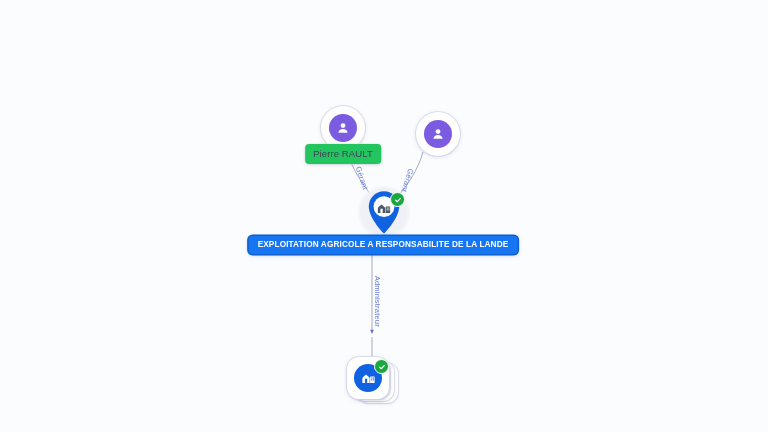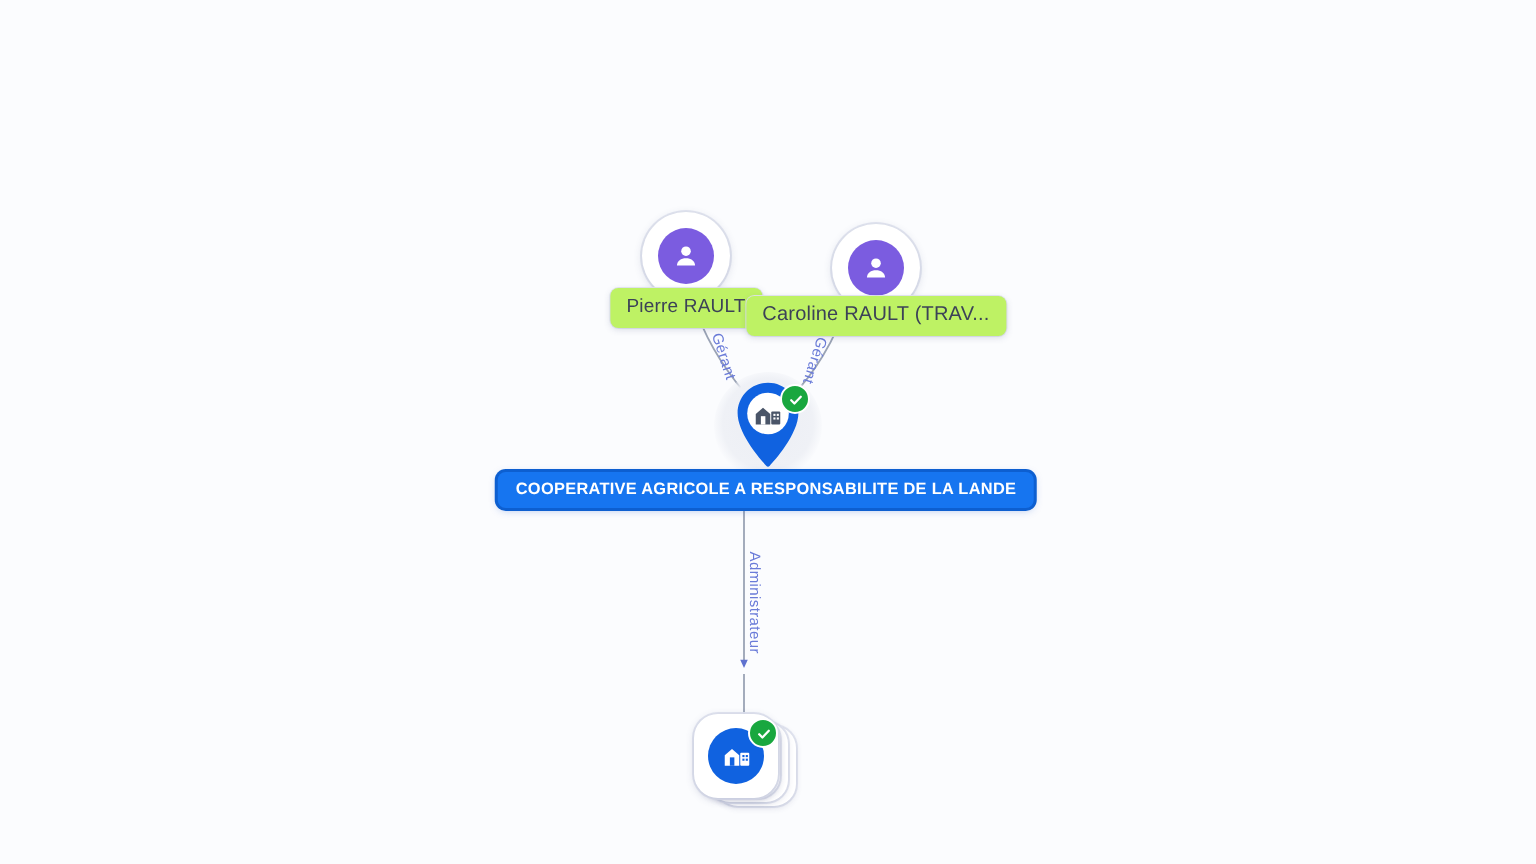--- a/index.html
+++ b/index.html
@@ -137,21 +137,21 @@
     align-items: center;
     justify-content: center;
   }
   .company-disc svg { display: block; }
 
   
   .node-label {
     position: absolute;
     transform: translate(-50%, 0);
     white-space: nowrap;
-    background: #bef264;
+    background: #22c55e;
     color: #3c4257;
     font-size: 9.5px;
     line-height: 1;
     padding: 5px 8px 5px 8px;
     border-radius: 4px;
     box-shadow: 0 1px 3px rgba(60,70,120,0.17), 0 0 0 0.5px rgba(228,231,241,0.9);
     letter-spacing: 0.1px;
   }
   .node-label.selected {
     background: #1675f0;
@@ -220,21 +220,20 @@
   <div class="node person-node" style="left:438px; top:134px;">
     <div class="avatar-halo">
       <div class="avatar-disc">
         <svg width="16" height="16" viewBox="0 0 24 24" aria-hidden="true">
           <circle cx="12" cy="8.4" r="3.6" fill="#ffffff"></circle>
           <path d="M5.2 19.2c0-3.6 3.1-5.6 6.8-5.6s6.8 2 6.8 5.6z" fill="#ffffff"></path>
         </svg>
       </div>
     </div>
   </div>
-  <div class="node-label lg" style="left:438px; top:148px;">Caroline RAULT (TRAV...</div>
 
   <div class="node pin-node" style="left:384px; top:213px;">
     <div class="pin-halo">
       <div class="pin-shape">
         <svg width="34" height="44" viewBox="0 0 34 44" aria-hidden="true">
           <path d="M17 1.2C8.6 1.2 1.8 8 1.8 16.4c0 10.6 12.4 24.3 14.3 26.3a1.2 1.2 0 0 0 1.8 0c1.9-2 14.3-15.7 14.3-26.3C32.2 8 25.4 1.2 17 1.2z" fill="#1062e0"></path>
           <circle cx="17" cy="16.6" r="10.4" fill="#ffffff"></circle>
         </svg>
       </div>
       <div style="position:absolute; left:50%; top:50%; transform:translate(-50%,-63%);">
@@ -248,21 +247,21 @@
           <rect x="6.3" y="12.3" width="3.6" height="6.7" fill="#ffffff"></rect>
         </svg>
       </div>
       <div class="badge-check" style="left:33px; top:6px;">
         <svg width="8" height="8" viewBox="0 0 24 24" aria-hidden="true">
           <path d="M4.8 12.4 9.6 17.2 19.2 7.2" fill="none" stroke="#ffffff" stroke-width="3.4" stroke-linecap="round" stroke-linejoin="round"></path>
         </svg>
       </div>
     </div>
   </div>
-  <div class="node-label selected" style="left:383px; top:236px;">COOPERATIVE AGRICOLE A RESPONSABILITE DE LA LANDE</div>
+  <div class="node-label selected" style="left:383px; top:236px;">EXPLOITATION AGRICOLE A RESPONSABILITE DE LA LANDE</div>
 
   <div class="node stack-node" style="left:373px; top:381px;">
     <div class="stack-wrap">
       <div class="stack-card c1"></div>
       <div class="stack-card c2"></div>
       <div class="stack-card c3"></div>
       <div class="stack-front">
         <div class="company-disc">
           <svg width="15" height="15" viewBox="0 0 24 24" aria-hidden="true">
             <path d="M2.2 10.6 8 5.6l5.8 5v8.4H2.2z" fill="#ffffff"></path>

